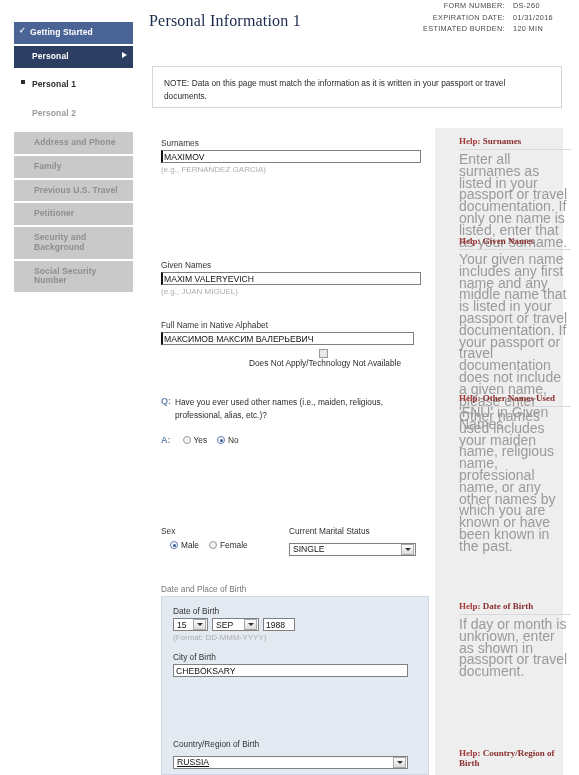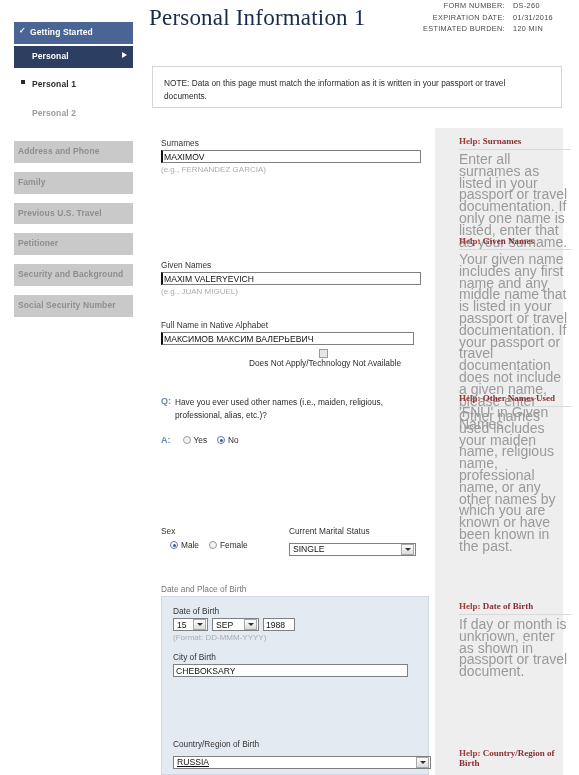--- a/index.html
+++ b/index.html
@@ -35,23 +35,22 @@
   .nav-item.current-group {
     background: #2c3e62;
     color: #ffffff;
     font-weight: bold;
     padding-left: 18px;
   }
   .nav-item.disabled {
     background: #c9c9c9;
     color: #8e8e8e;
     font-weight: bold;
-    padding-left: 4px;
+    padding-left: 20px;
     margin-bottom: 2px;
-    margin-top: 9px;
   }
   .nav-item.sub {
     background: transparent;
     color: #9b9b9b;
     font-weight: bold;
     padding-left: 18px;
     margin-bottom: 3px;
   }
   .nav-item.sub.active { color: #2b2b2b; }
   .check-icon {
@@ -66,23 +65,23 @@
     border-bottom:3.5px solid transparent;
   }
   .bullet-icon {
     position:absolute; left:7px; top:6px;
     width:4px;height:4px;background:#2b2b2b;
   }
 
   
   .header { position:absolute; left:140px; top:0; width:439px; height:58px; }
   .page-title {
-    position:absolute; left:9px; top:5px;
+    position:absolute; left:9px; top:12px;
     font-family: "Liberation Serif", serif;
-    font-size: 23px; color:#1a2a4a; letter-spacing:.2px;
+    font-size: 16px; color:#1a2a4a; letter-spacing:.2px;
   }
   .meta {
     position:absolute; right:12px; top:0px;
     font-size: 7.3px; color:#4a4a4a; letter-spacing:.35px;
     line-height: 11.5px;
   }
   .meta-row { display:flex; justify-content:flex-end; white-space:nowrap; }
   .meta-label { text-align:right; }
   .meta-val { display:inline-block; width:62px; text-align:left; padding-left:8px; }
 
@@ -335,21 +334,21 @@
       </div>
 
       <div class="field" style="left:11px; top:55px;">
         <span class="f-label">City of Birth</span>
         <div class="f-input" style="width:235px;">CHEBOKSARY</div>
       </div>
 
 
       <div class="field" style="left:11px; top:142px;">
         <span class="f-label">Country/Region of Birth</span>
-        <div class="select" style="width:258px;text-decoration:underline;">
+        <div class="select" style="width:235px;text-decoration:underline;">
           <span>RUSSIA</span>
           <span class="sel-arrow"></span>
         </div>
       </div>
     </div>
   </div>
 
   <div class="help-col">
 
     <div class="help-block" style="top:8px;">

